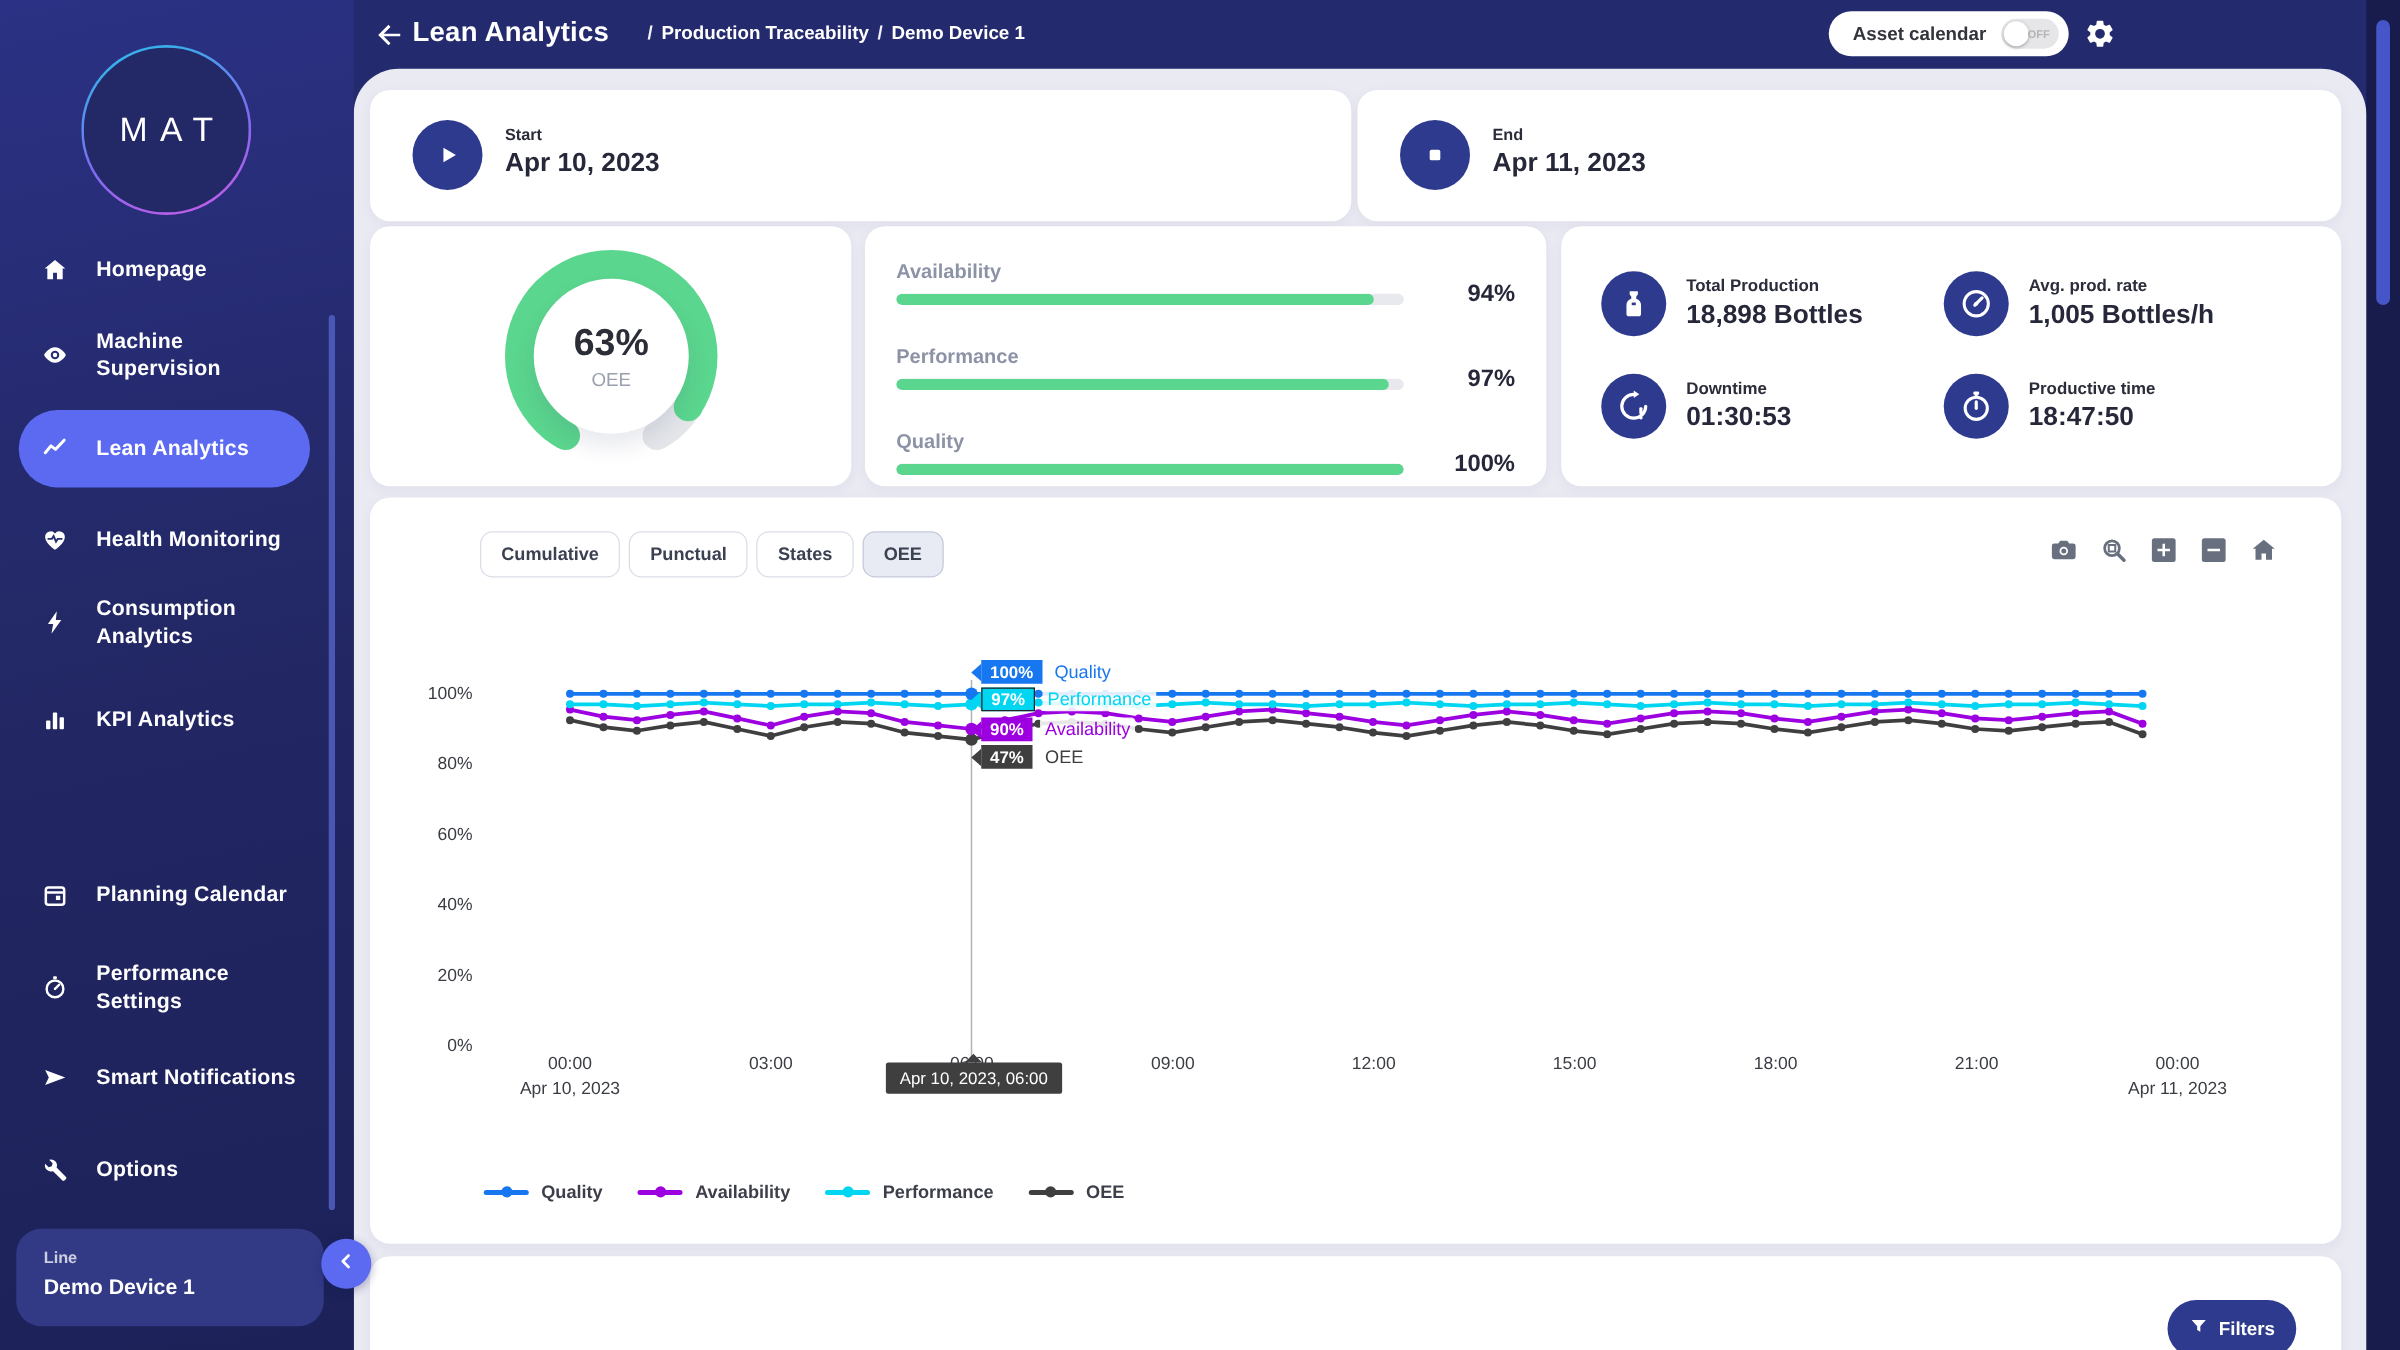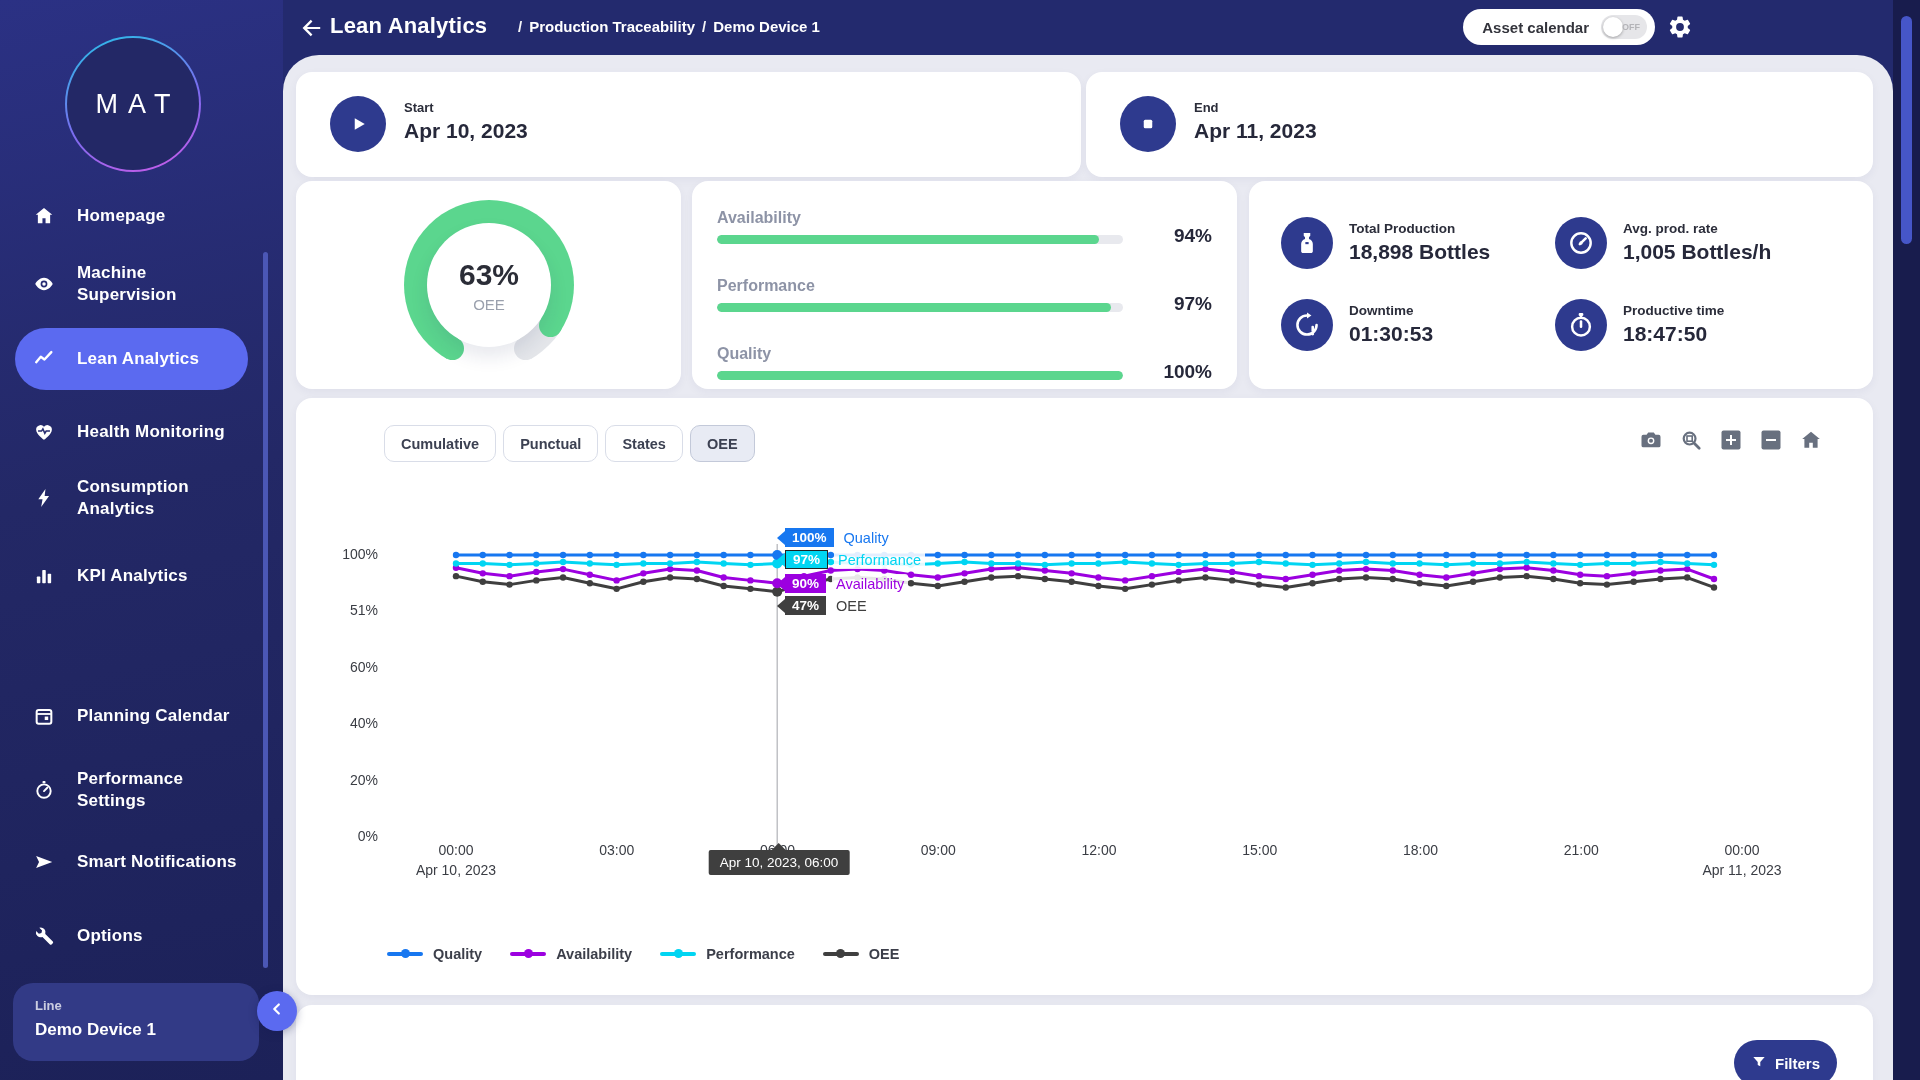--- a/index.html
+++ b/index.html
@@ -611,21 +611,21 @@
         <circle cx="1337.7021276595744" cy="157" r="3.2" fill="#1777f0"></circle>
         <circle cx="1364.468085106383" cy="157" r="3.2" fill="#1777f0"></circle>
         <circle cx="1391.2340425531916" cy="157" r="3.2" fill="#1777f0"></circle>
         <circle cx="1418" cy="157" r="3.2" fill="#1777f0"></circle>
       </svg>
     <div id="y-ticks">
         <div class="ytick" style="top: 430px;">0%</div>
         <div class="ytick" style="top: 373.6px;">20%</div>
         <div class="ytick" style="top: 317.2px;">40%</div>
         <div class="ytick" style="top: 260.8px;">60%</div>
-        <div class="ytick" style="top: 204.4px;">51%</div>
+        <div class="ytick" style="top: 204.4px;">80%</div>
         <div class="ytick" style="top: 148px;">100%</div>
       </div>
     <div id="x-ticks">
         <div class="xtick" style="left: 85px;">
           <div>00:00</div>
           <div class="sub">Apr 10, 2023</div>
         </div>
         <div class="xtick" style="left: 245.75px;">
           <div>03:00</div>
         </div>

